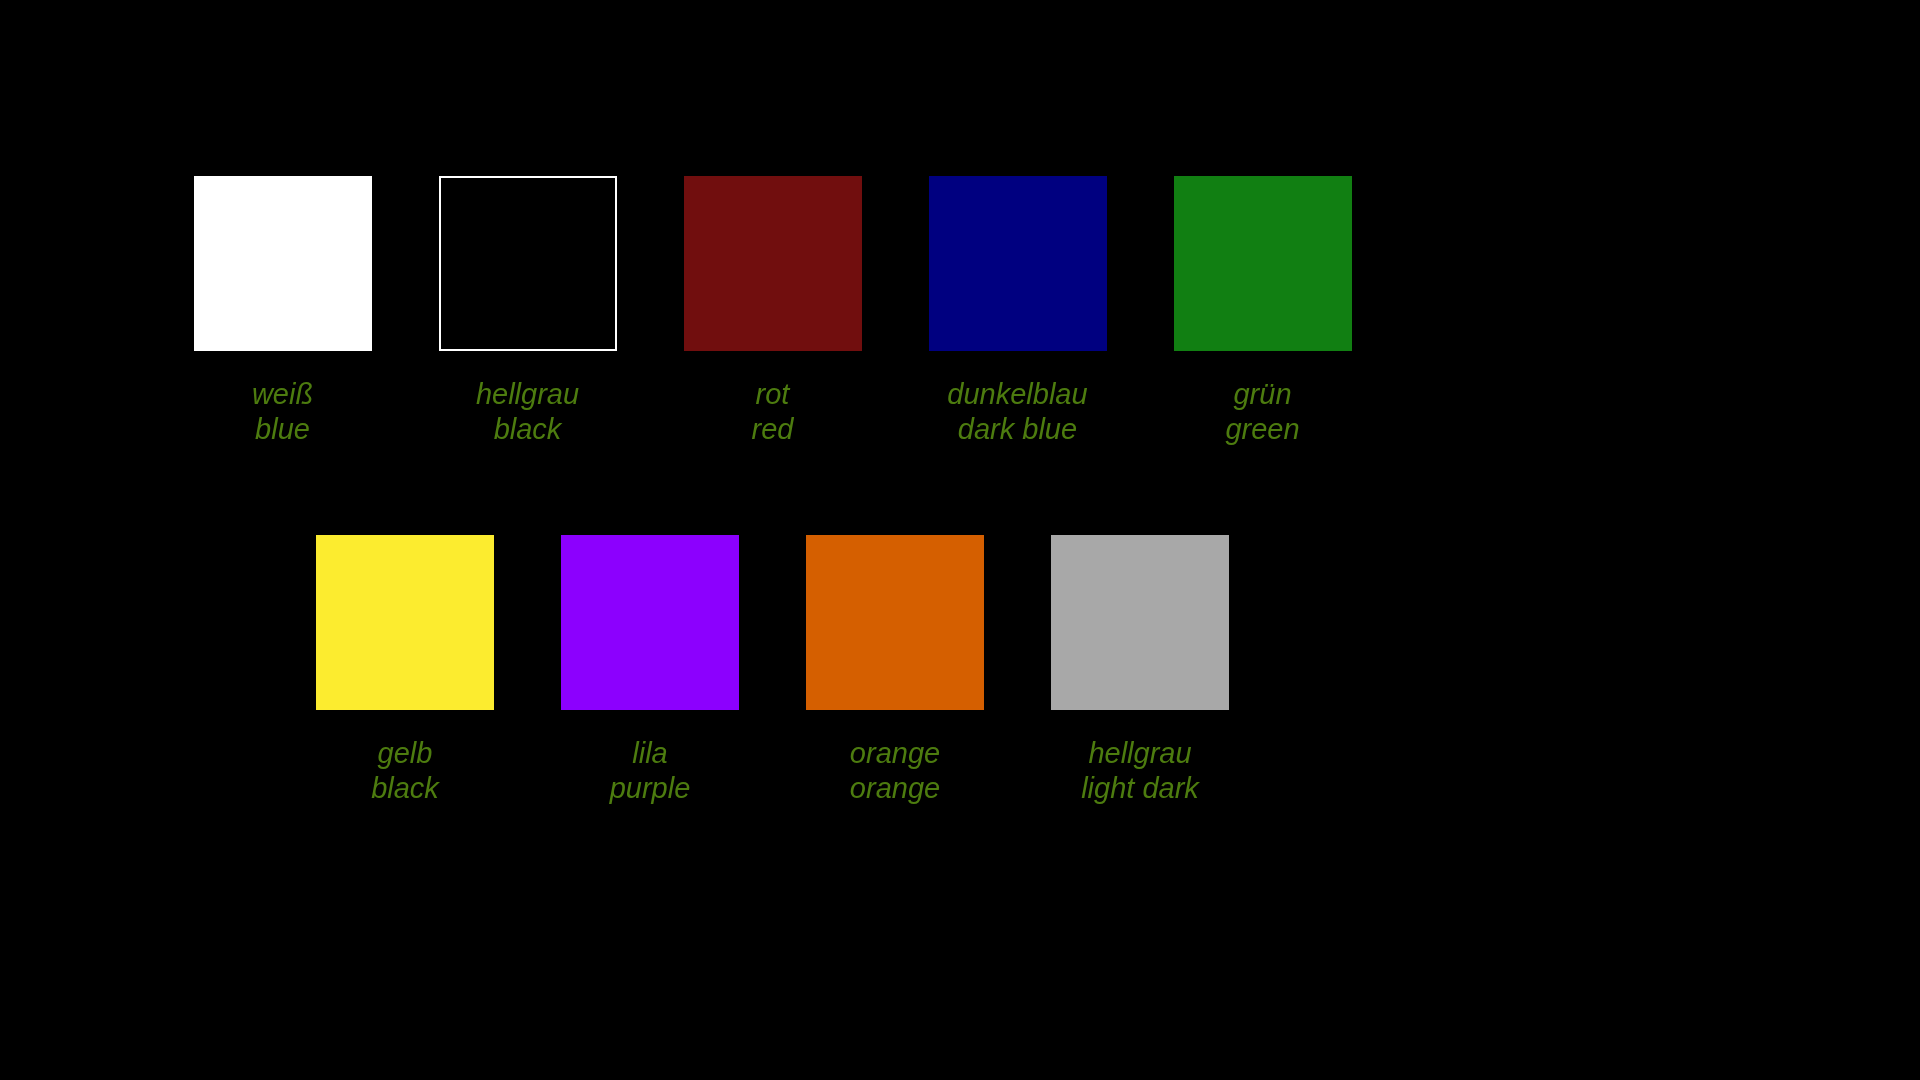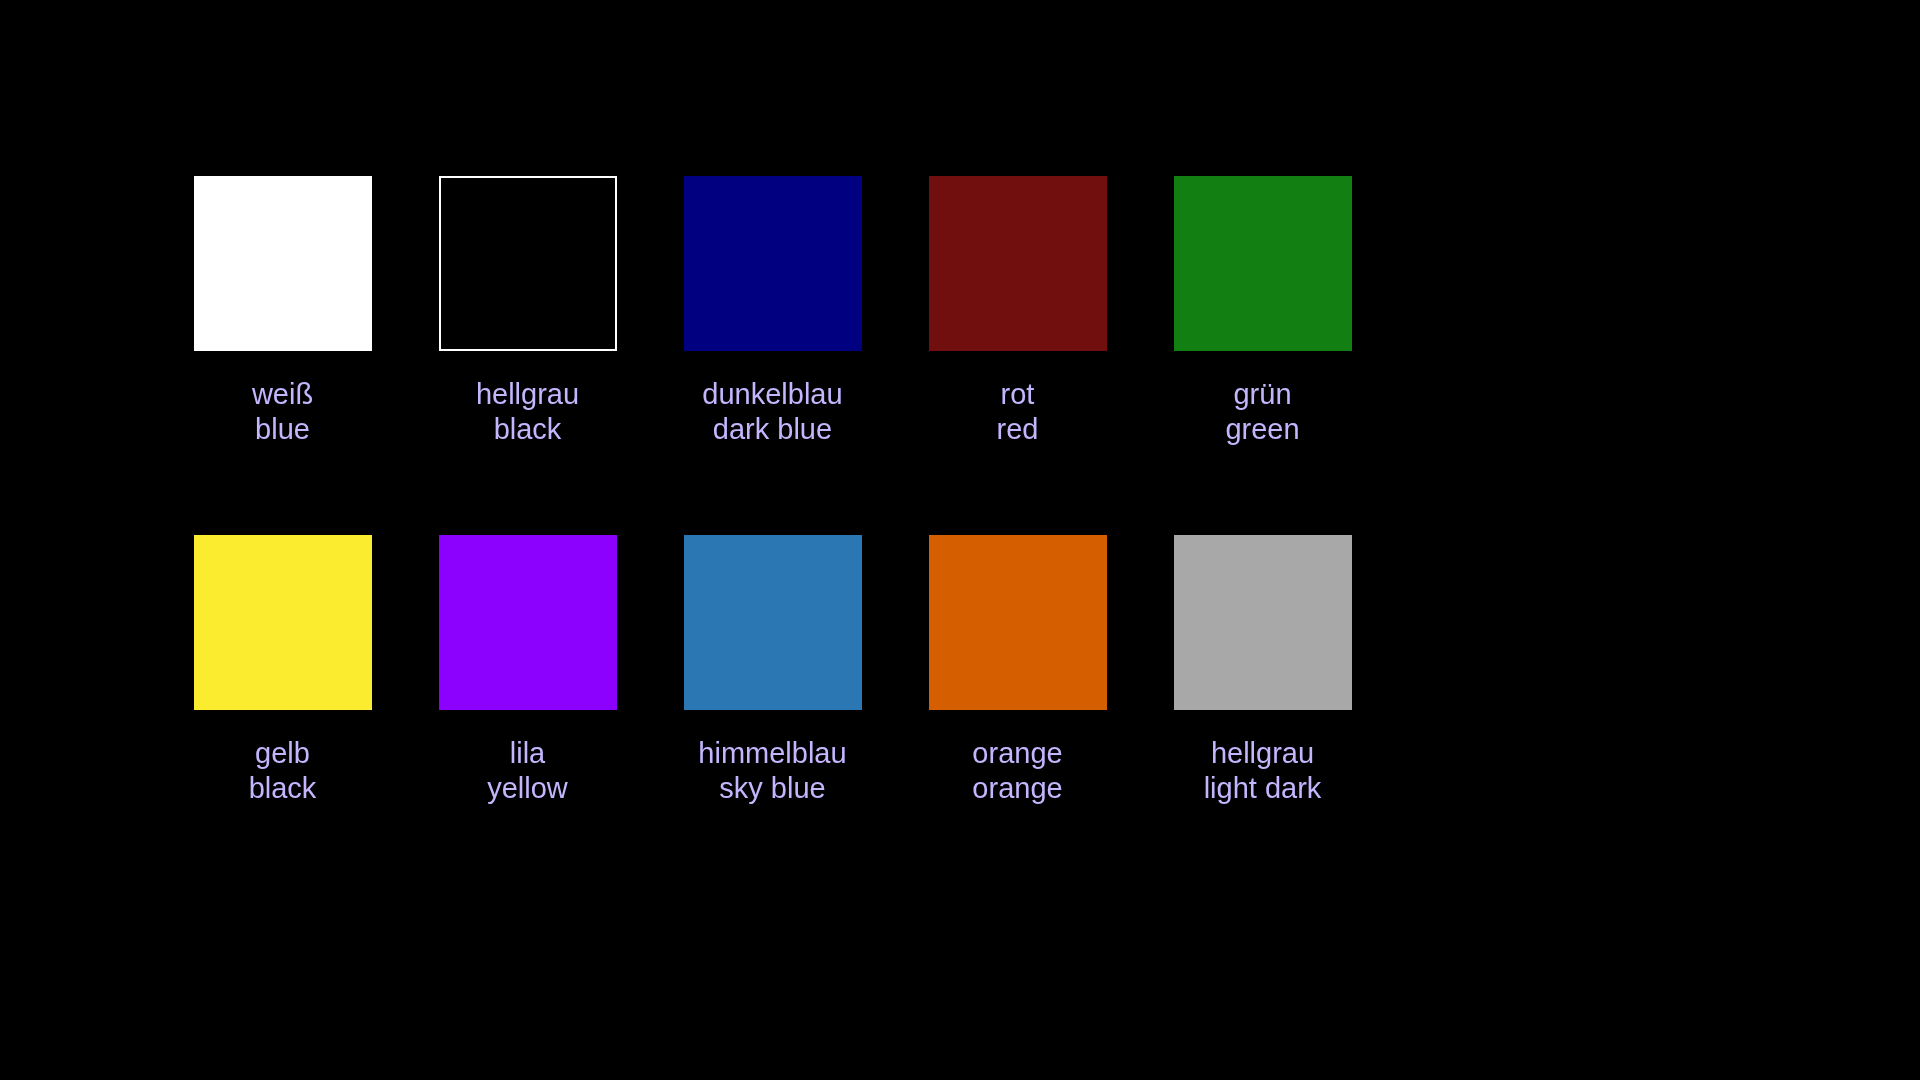--- a/index.html
+++ b/index.html
@@ -50,25 +50,26 @@
     height: 175px;
     box-sizing: border-box;
     display: block;
   }
   .swatch-box.outlined {
     border: 2px solid #ffffff;
   }
   .swatch-label {
     margin-top: 26px;
     text-align: center;
-    color: #c4b5fd;
+    color: #4d7c0f;
     font-family: "Liberation Sans", sans-serif;
     font-size: 29px;
     line-height: 35px;
     white-space: nowrap;
+    font-style: italic;
   }
   .swatch-label .line-de,
   .swatch-label .line-en {
     display: block;
   }
 </style>
 </head>
 <body>
 
 <div id="chart-root">
@@ -82,31 +83,31 @@
           </div>
         </div>
         <div class="swatch-cell">
           <div class="swatch-box outlined" style="background-color: rgb(0, 0, 0);"></div>
           <div class="swatch-label">
             <span class="line-de">hellgrau</span>
             <span class="line-en">black</span>
           </div>
         </div>
         <div class="swatch-cell">
+          <div class="swatch-box" style="background-color: rgb(113, 14, 14);"></div>
+          <div class="swatch-label">
+            <span class="line-de">rot</span>
+            <span class="line-en">red</span>
+          </div>
+        </div>
+        <div class="swatch-cell">
           <div class="swatch-box" style="background-color: rgb(0, 0, 128);"></div>
           <div class="swatch-label">
             <span class="line-de">dunkelblau</span>
             <span class="line-en">dark blue</span>
-          </div>
-        </div>
-        <div class="swatch-cell">
-          <div class="swatch-box" style="background-color: rgb(113, 14, 14);"></div>
-          <div class="swatch-label">
-            <span class="line-de">rot</span>
-            <span class="line-en">red</span>
           </div>
         </div>
         <div class="swatch-cell">
           <div class="swatch-box" style="background-color: rgb(17, 127, 18);"></div>
           <div class="swatch-label">
             <span class="line-de">grün</span>
             <span class="line-en">green</span>
           </div>
         </div>
       </div>
@@ -115,28 +116,21 @@
           <div class="swatch-box" style="background-color: rgb(252, 236, 47);"></div>
           <div class="swatch-label">
             <span class="line-de">gelb</span>
             <span class="line-en">black</span>
           </div>
         </div>
         <div class="swatch-cell">
           <div class="swatch-box" style="background-color: rgb(140, 0, 254);"></div>
           <div class="swatch-label">
             <span class="line-de">lila</span>
-            <span class="line-en">yellow</span>
-          </div>
-        </div>
-        <div class="swatch-cell">
-          <div class="swatch-box" style="background-color: rgb(43, 119, 180);"></div>
-          <div class="swatch-label">
-            <span class="line-de">himmelblau</span>
-            <span class="line-en">sky blue</span>
+            <span class="line-en">purple</span>
           </div>
         </div>
         <div class="swatch-cell">
           <div class="swatch-box" style="background-color: rgb(213, 95, 0);"></div>
           <div class="swatch-label">
             <span class="line-de">orange</span>
             <span class="line-en">orange</span>
           </div>
         </div>
         <div class="swatch-cell">

